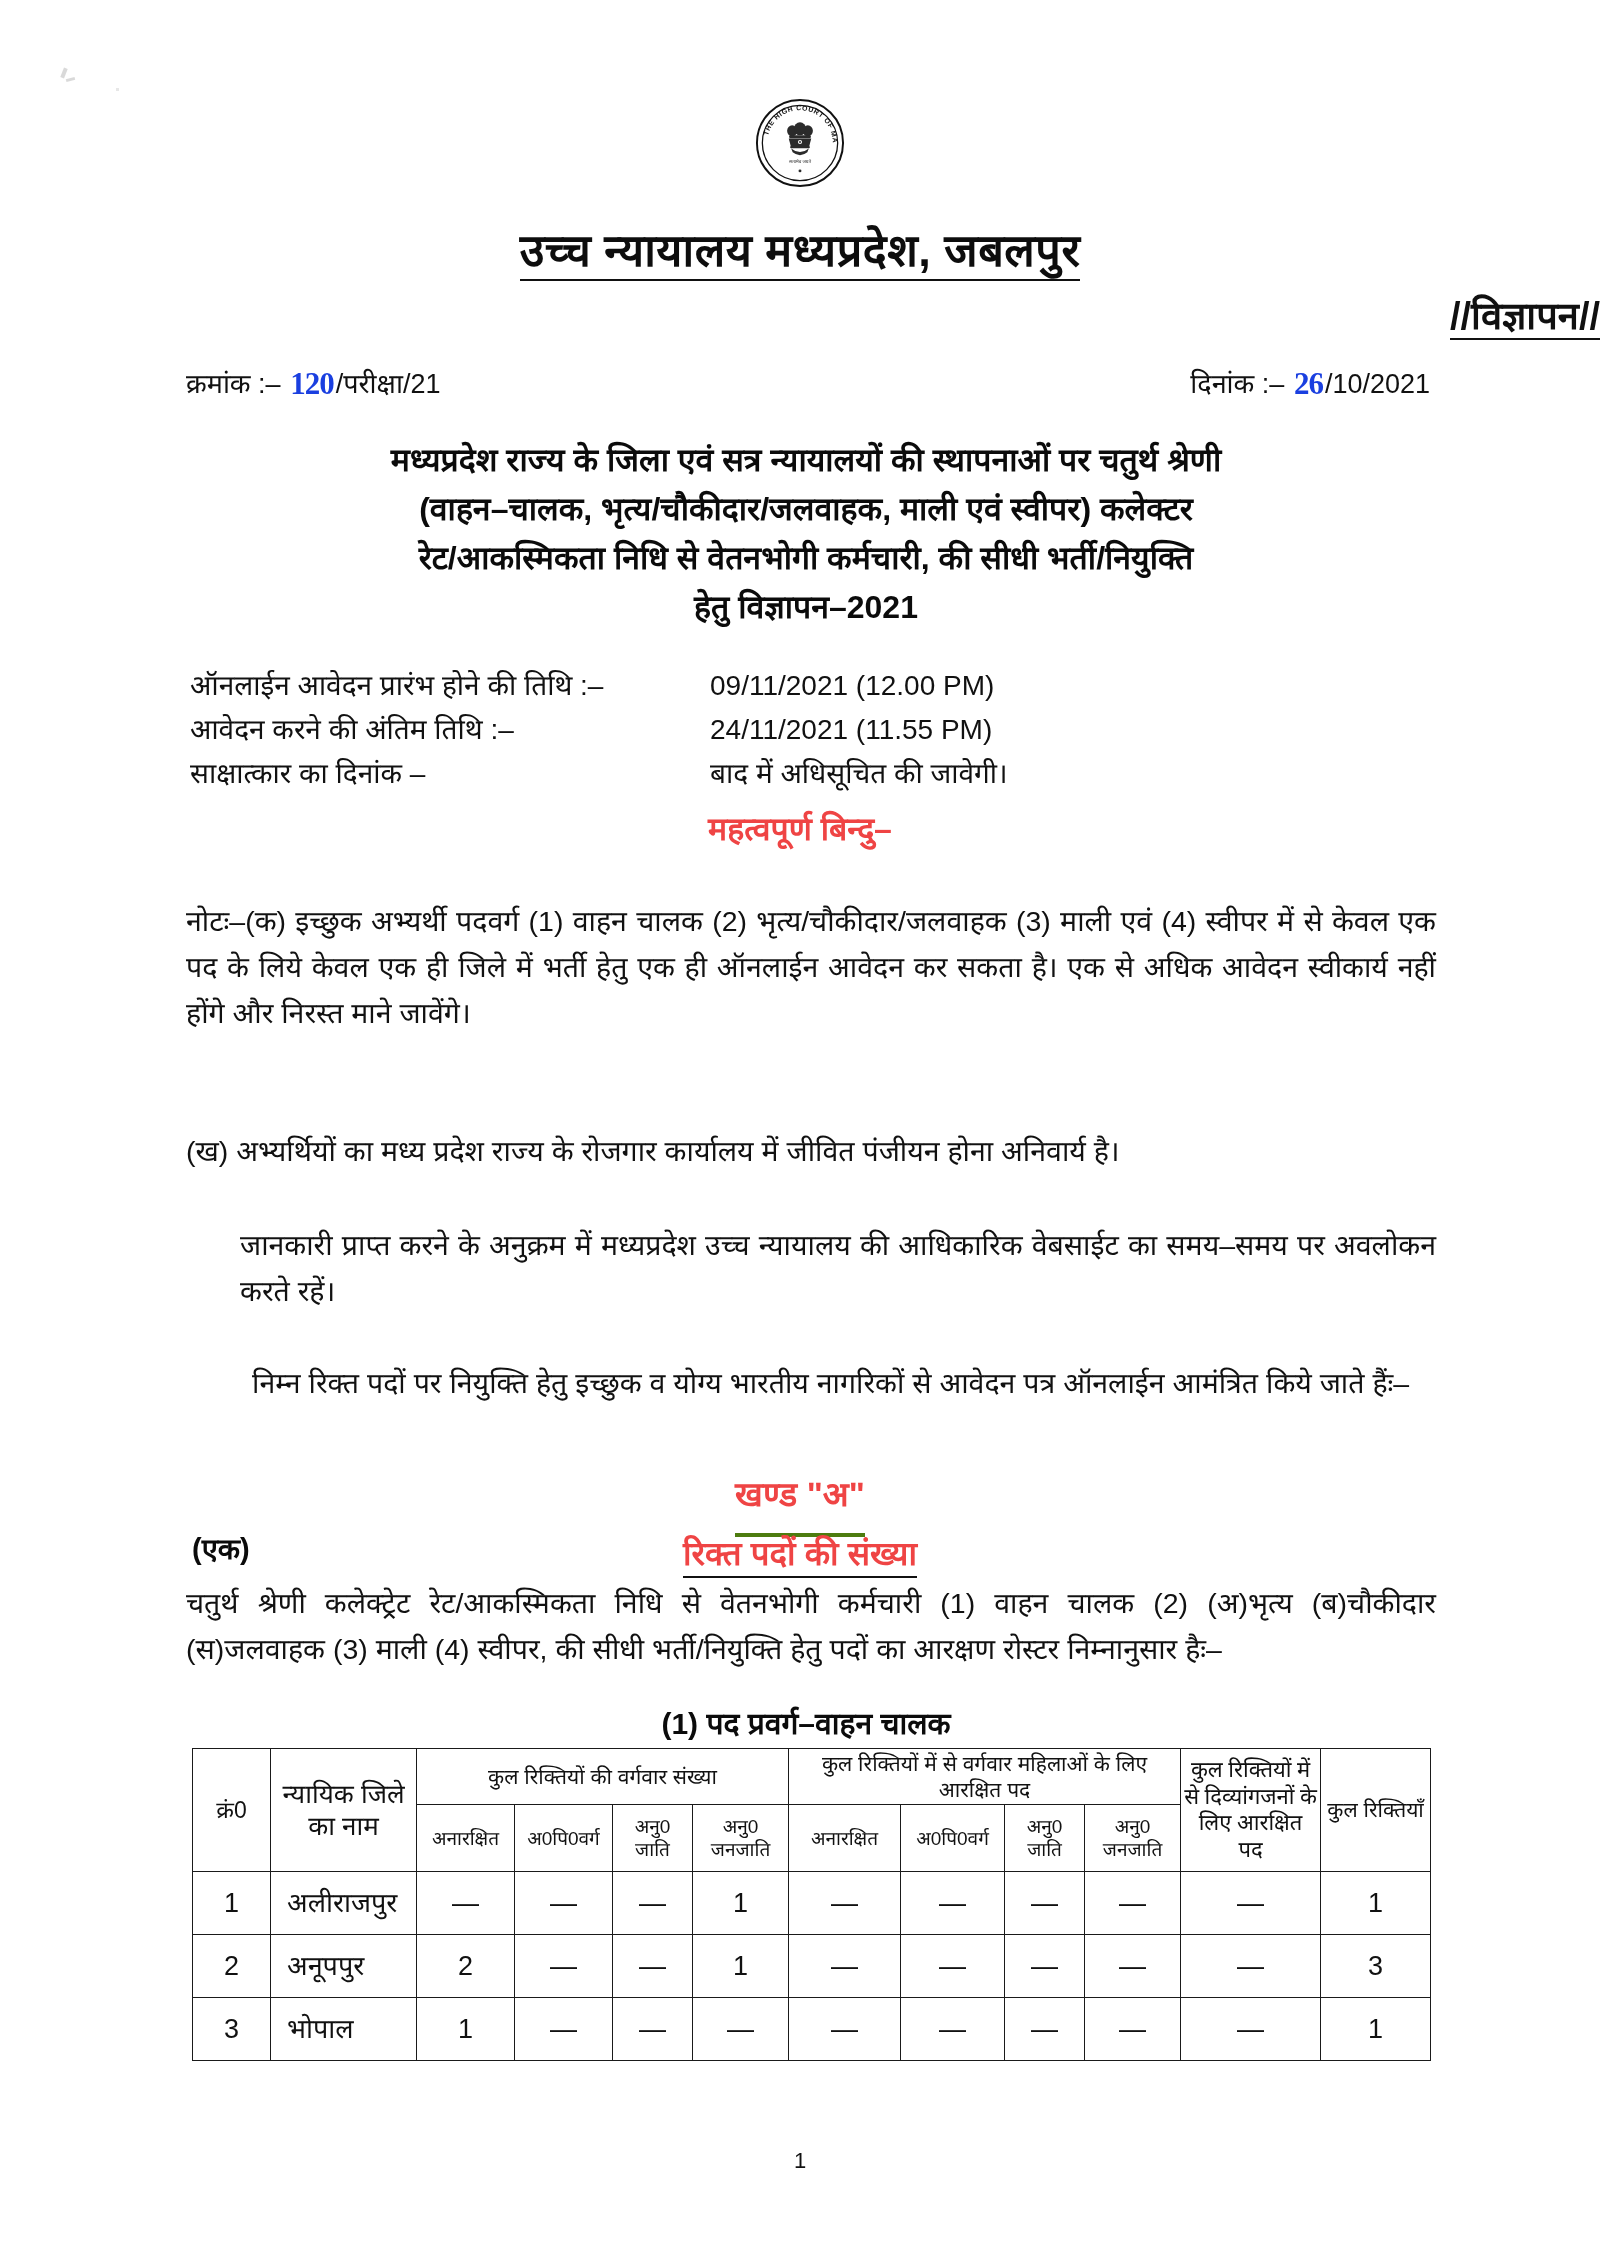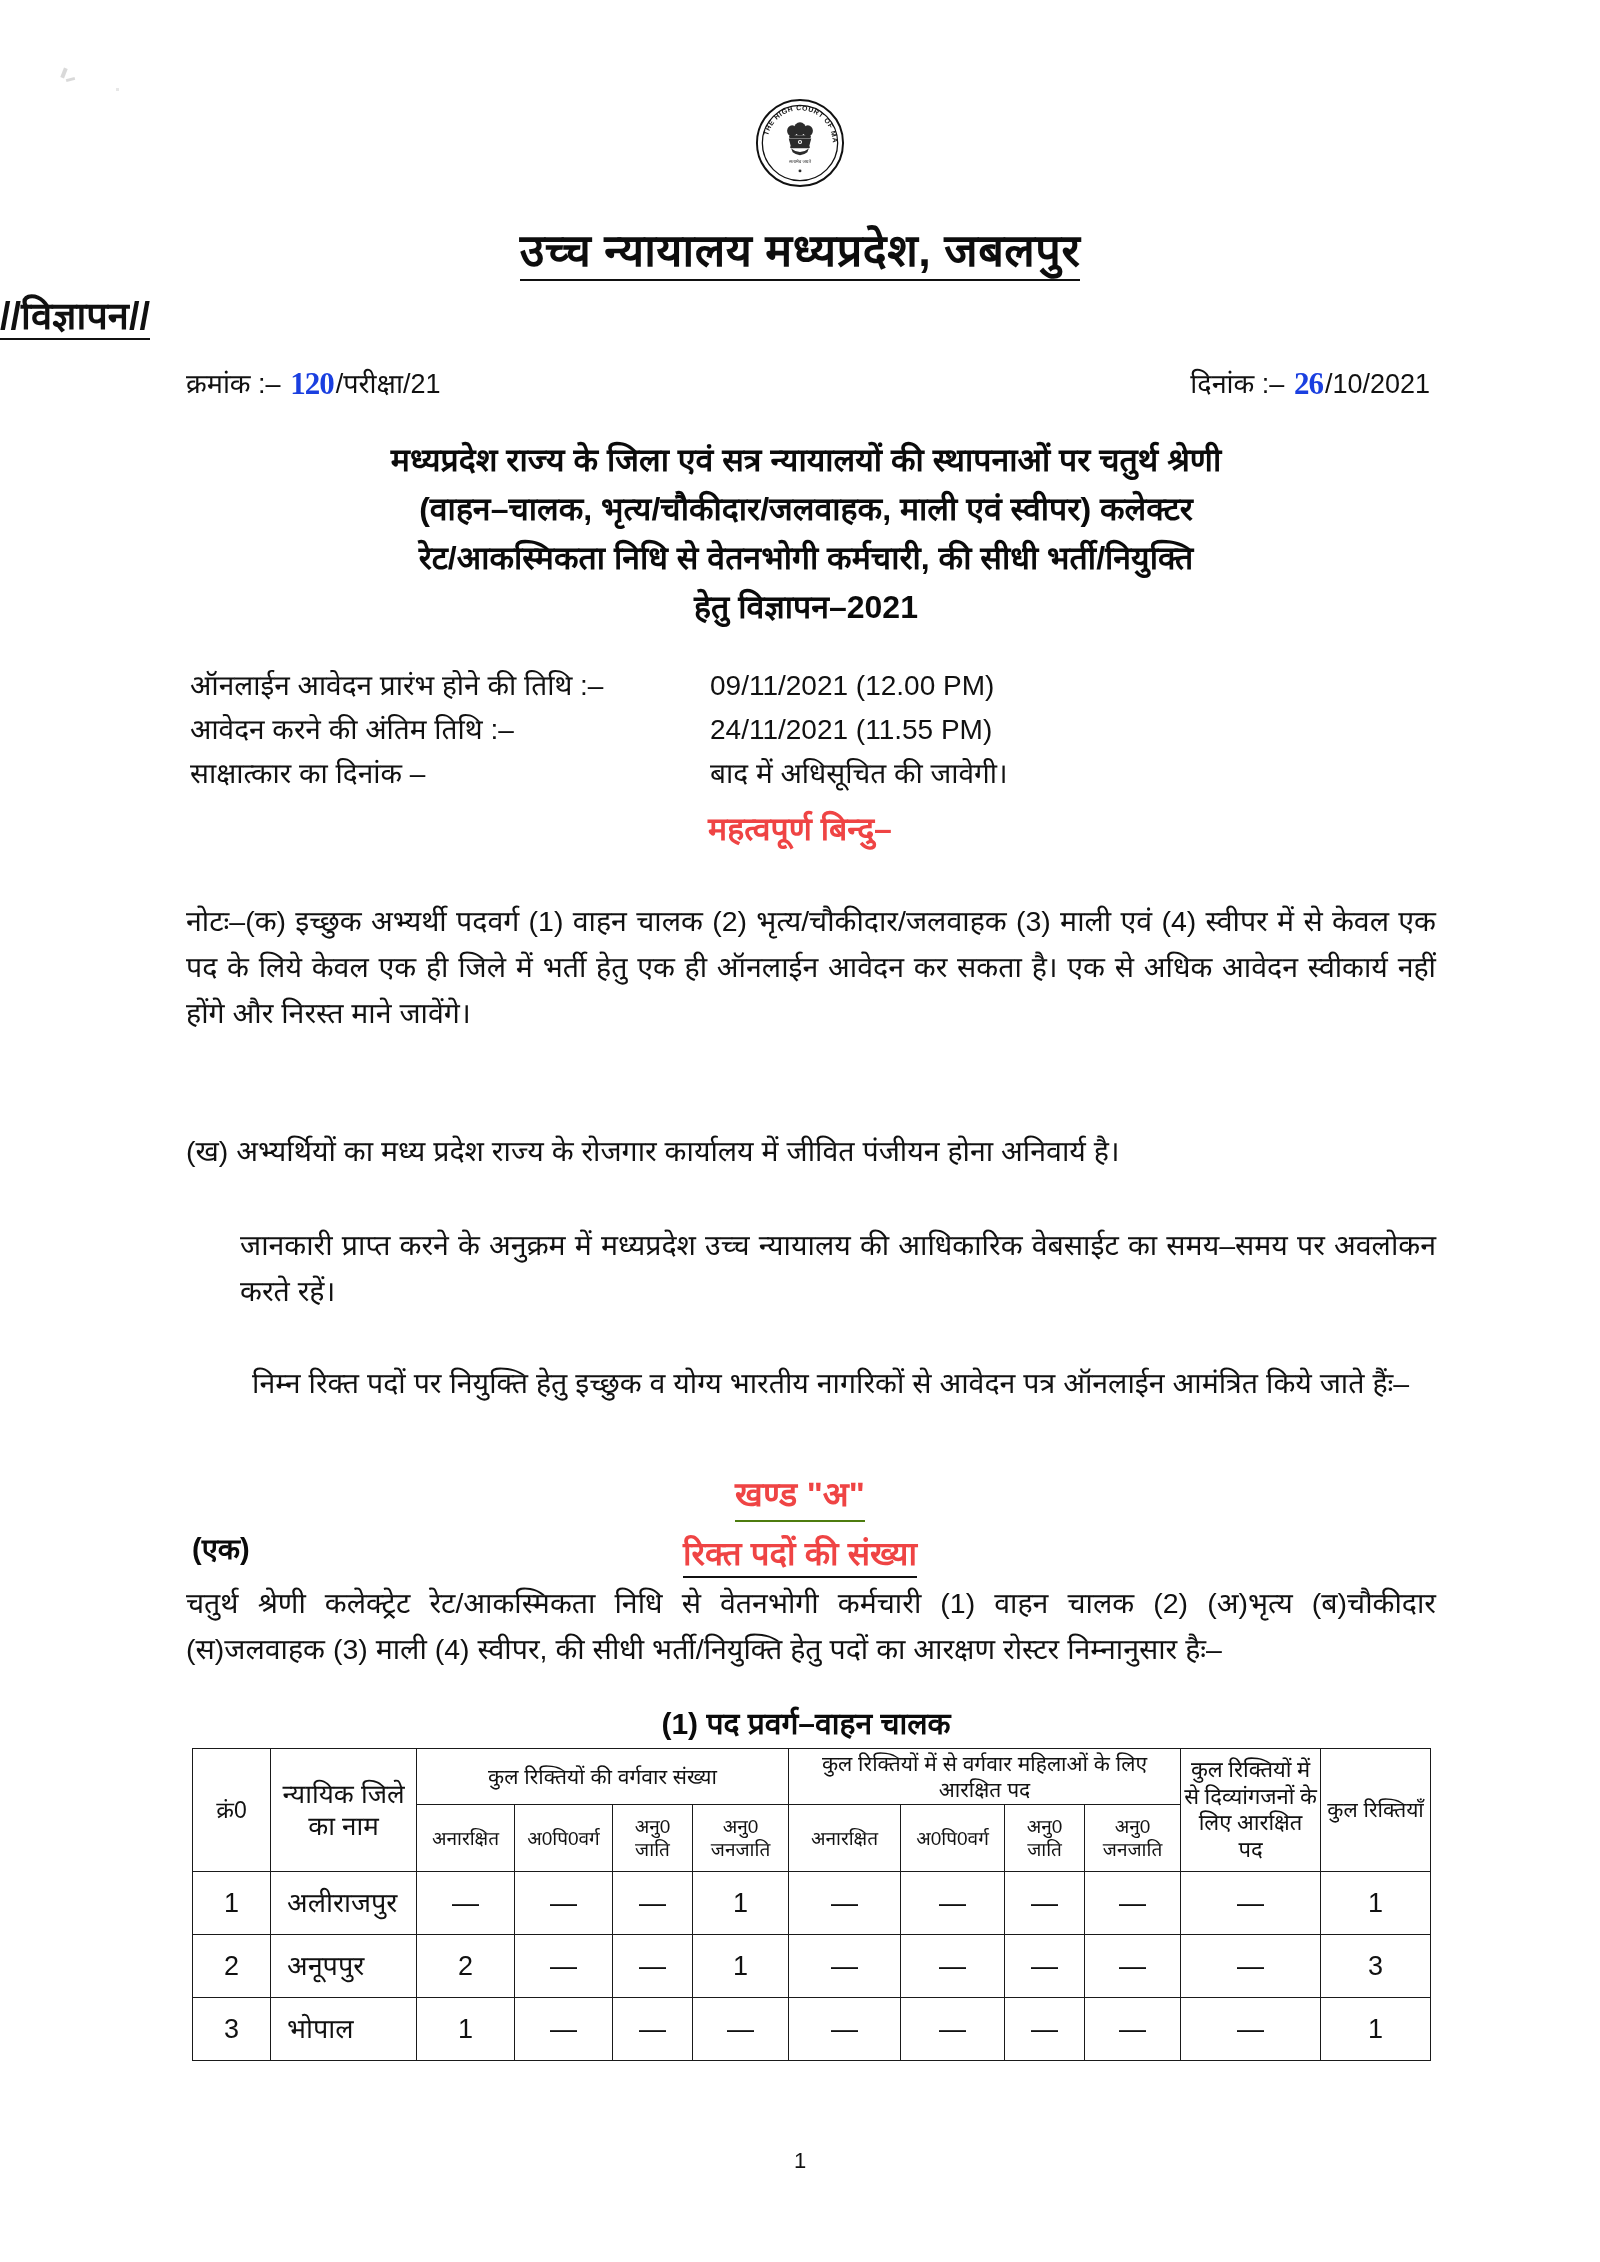--- a/index.html
+++ b/index.html
@@ -53,21 +53,21 @@
     color: #0d0d0d;
   }
   .doc-title .ul {
     border-bottom: 2px solid #111;
     padding-bottom: 3px;
   }
   .doc-subtitle {
     position: absolute;
     top: 288px;
     left: 0; right: 0;
-    text-align: left;
+    text-align: right;
     font-size: 38px;
     font-weight: 700;
     color: #101010;
   }
   .doc-subtitle .ul2 {
     border-bottom: 2px solid #111;
     padding-bottom: 1px;
   }
 
   .refline {
@@ -147,22 +147,22 @@
     padding-left: 54px;
   }
   .p-d  { top: 1360px; }
   .p-d .first { padding-left: 66px; }
 
   .khand {
     top: 1470px;
     font-size: 34px;
   }
   .khand .ul3 {
-    border-bottom: 2px solid #4d7c0f;
-    padding-bottom: 7px;
+    border-bottom: 4px solid #4d7c0f;
+    padding-bottom: 20px;
   }
   .ek {
     position: absolute;
     top: 1528px;
     left: 192px;
     font-size: 29px;
     font-weight: 700;
     color: #0b0b0b;
   }
   .rikt {

